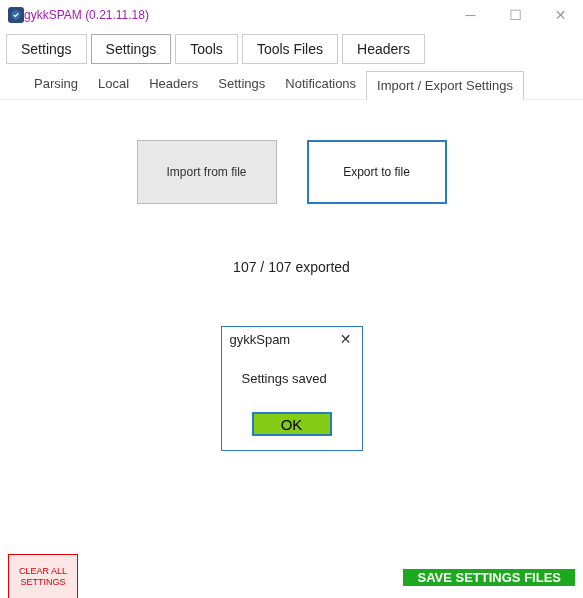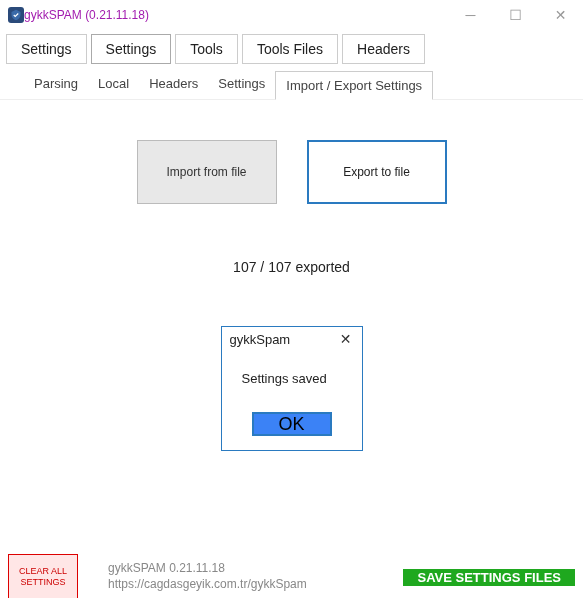--- a/index.html
+++ b/index.html
@@ -32,21 +32,21 @@
 
 .status { text-align: center; font-size: 14px; color: #222; margin-top: 55px; }
 
 
 .modal { position: absolute; left: 50%; transform: translateX(-50%); top: 186px; width: 142px; border: 1px solid #2a7ac0; background: #fff; }
 .modal-head { display: flex; align-items: center; padding: 4px 6px 6px 8px; font-size: 13px; color: #222; }
 .modal-head .sp { flex: 1; }
 .modal-close { font-size: 14px; cursor: pointer; color: #333; padding: 0 4px; }
 .modal-body { padding: 18px 12px 18px 20px; font-size: 13px; color: #222; }
 .modal-foot { display: flex; justify-content: center; padding: 8px 0 14px 0; }
-.okbtn { width: 80px; height: 24px; border: 2px solid #2a7ac0; background: #3b82f6; font-size: 18px; cursor: pointer; display: flex; align-items: center; justify-content: center; }
+.okbtn { width: 80px; height: 24px; border: 2px solid #2a7ac0; background: #84cc16; font-size: 15px; cursor: pointer; display: flex; align-items: center; justify-content: center; }
 
 
 .footer { position: absolute; bottom: 0; left: 0; right: 0; height: 42px; display: flex; align-items: center; padding: 0 8px; }
 .clearbtn { width: 70px; height: 46px; border: 1px solid #d00; background: #ffe6e6; color: #c00; font-size: 9px; line-height: 1.2; display: flex; flex-direction: column; align-items: center; justify-content: center; cursor: pointer; }
 .footinfo { margin-left: 30px; font-size: 12px; color: #888; line-height: 1.3; }
 .footer .spacer { flex: 1; }
 .savebtn { background: #1fa81f; color: #fff; font-weight: bold; font-size: 13px; padding: 1px 14px; cursor: pointer; border: none; }
 </style>
 </head>
 <body>
@@ -71,20 +71,21 @@
   <div class="maintab">Tools</div>
   <div class="maintab">Tools Files</div>
   <div class="maintab">Headers</div>
 </div>
 
 <div class="subtabs">
   <div class="subtab">Parsing</div>
   <div class="subtab">Local</div>
   <div class="subtab">Headers</div>
   <div class="subtab">Settings</div>
+  <div class="subtab">Notifications</div>
   <div class="subtab active">Import / Export Settings</div>
 </div>
 
 <div class="content">
   <div class="btnrow">
     <div class="bigbtn import">Import from file</div>
     <div class="bigbtn export">Export to file</div>
   </div>
   <div class="status">107 / 107 exported</div>
 
@@ -99,19 +100,15 @@
       <div class="okbtn">OK</div>
     </div>
   </div>
 </div>
 
 <div class="footer">
   <div class="clearbtn">
     <span>CLEAR ALL</span>
     <span>SETTINGS</span>
   </div>
-  <div class="footinfo">
-    <div>gykkSPAM 0.21.11.18</div>
-    <div>https://cagdasgeyik.com.tr/gykkSpam</div>
-  </div>
   <div class="spacer"></div>
   <div class="savebtn">SAVE SETTINGS FILES</div>
 </div>
 
 </body></html>

